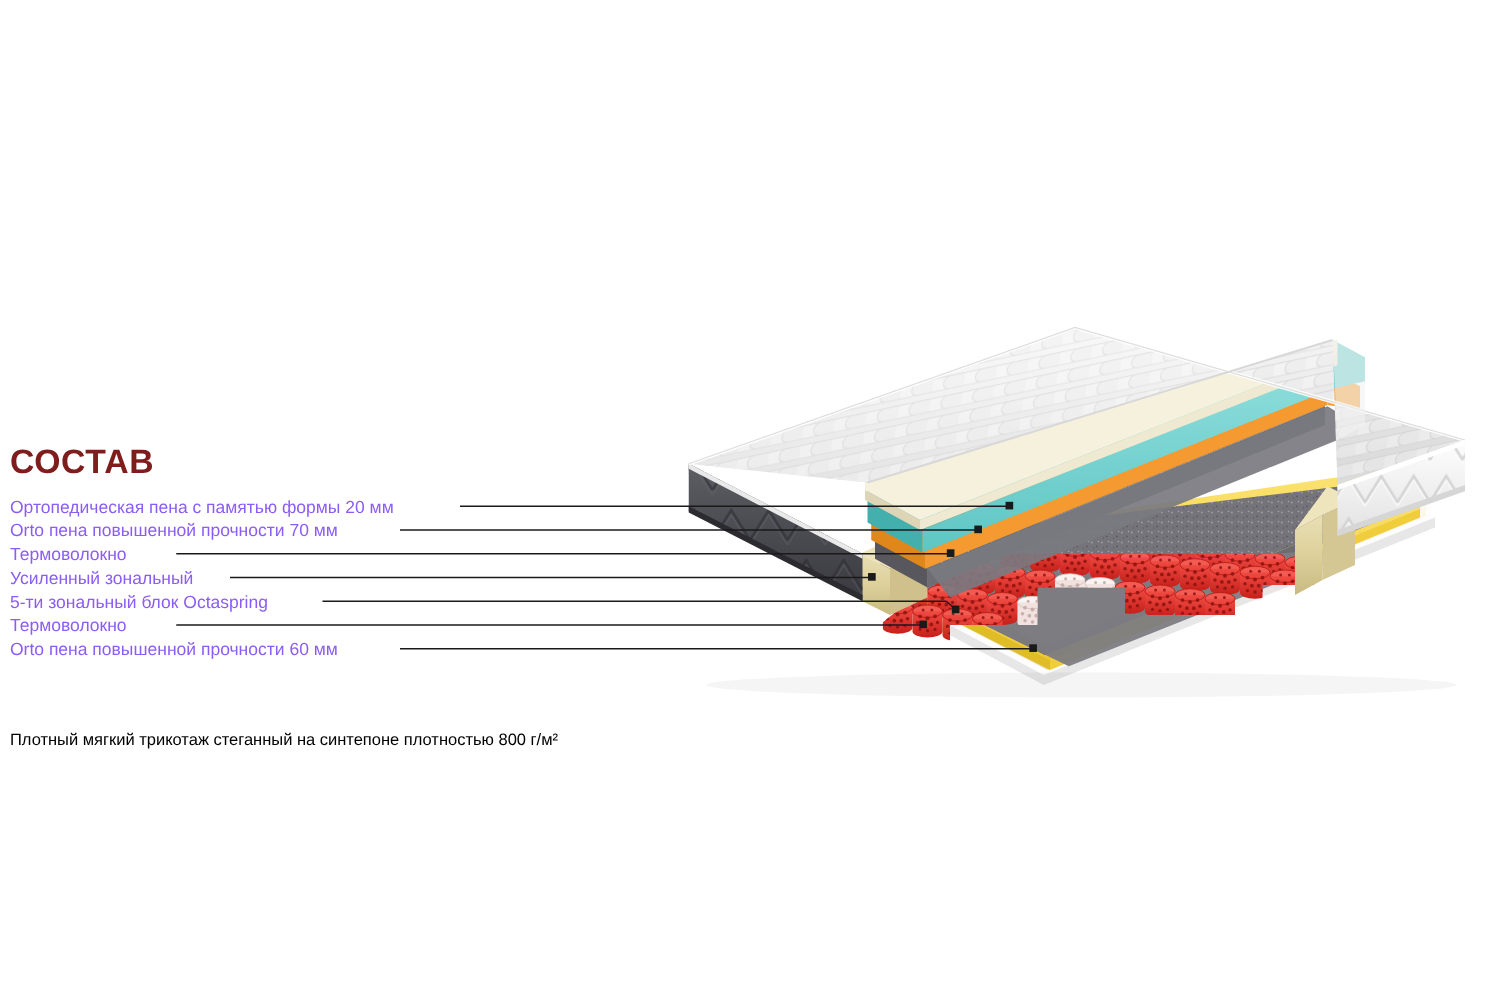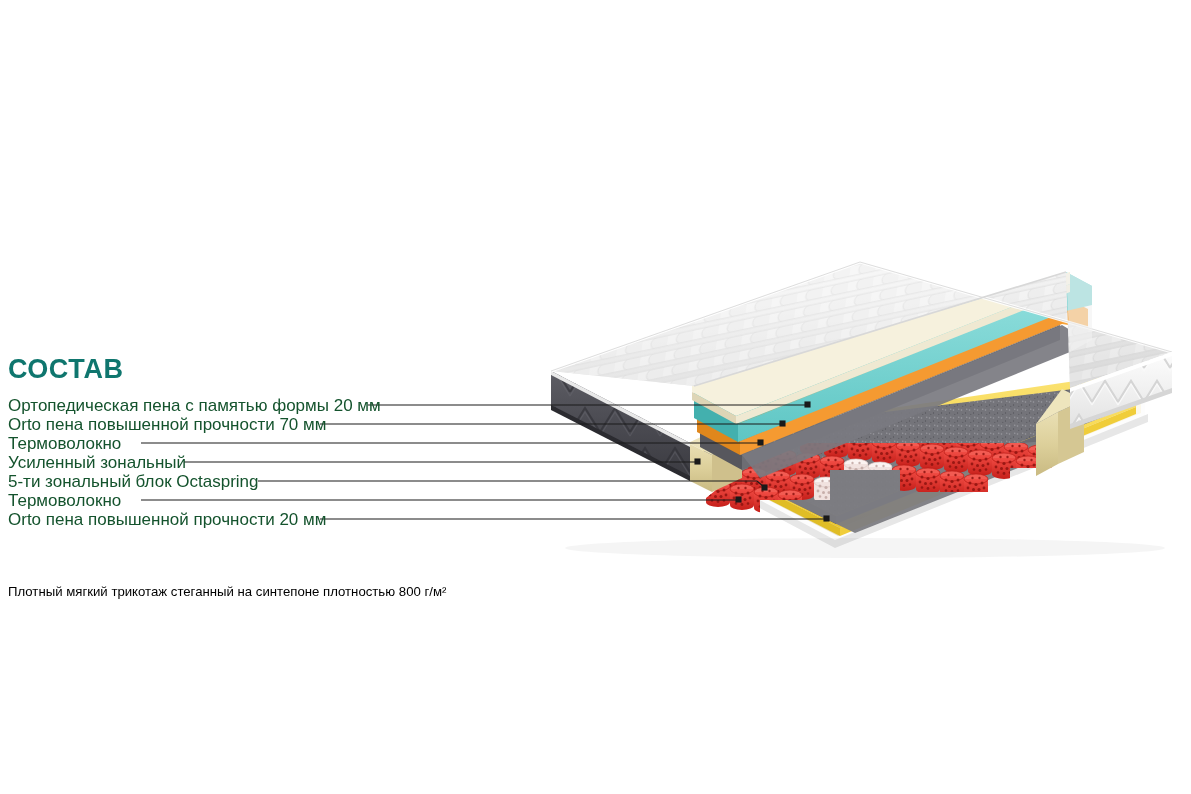--- a/index.html
+++ b/index.html
@@ -7,30 +7,30 @@
   body{
     width:1191px;height:794px;position:relative;overflow:hidden;
     font-family:"Liberation Sans","DejaVu Sans",sans-serif;
     color:#1a1a1a;background:#fff;
   }
   .stage{position:absolute;inset:0;}
 
   
   .heading{
     position:absolute;left:8px;font-weight:bold;letter-spacing:.5px;
-    font-size:27px;line-height:27px;color:#0f766e;
+    font-size:27px;line-height:27px;color:#7f1d1d;
   }
   #h-sostav{top:356px;}
   #h-cover{top:536px;}
 
   .spec-list{position:absolute;left:8px;top:396px;width:520px;}
   .spec-row{position:relative;height:19px;}
   .spec-label{
     position:absolute;left:0;top:0;white-space:nowrap;
-    font-size:17px;line-height:19px;color:#14532d;
+    font-size:14px;line-height:19px;color:#8b5cf6;
   }
 
   .cover-text{
     position:absolute;left:8px;top:582px;font-size:13.2px;
     line-height:19px;color:#000000;white-space:nowrap;
   }
 
   
   #leaders{position:absolute;left:0;top:0;width:1191px;height:794px;pointer-events:none;}
 
@@ -370,20 +370,20 @@
     <div class="spec-row">
       <span class="spec-label">Усиленный зональный</span>
     </div>
     <div class="spec-row">
       <span class="spec-label">5-ти зональный блок Octaspring</span>
     </div>
     <div class="spec-row">
       <span class="spec-label">Термоволокно</span>
     </div>
     <div class="spec-row">
-      <span class="spec-label">Orto пена повышенной прочности 20 мм</span>
+      <span class="spec-label">Orto пена повышенной прочности 60 мм</span>
     </div>
   </div>
 
 
   <div class="cover-text">Плотный мягкий трикотаж стеганный на синтепоне плотностью 800 г/м²</div>
 
 </div>
 
 </body></html>

